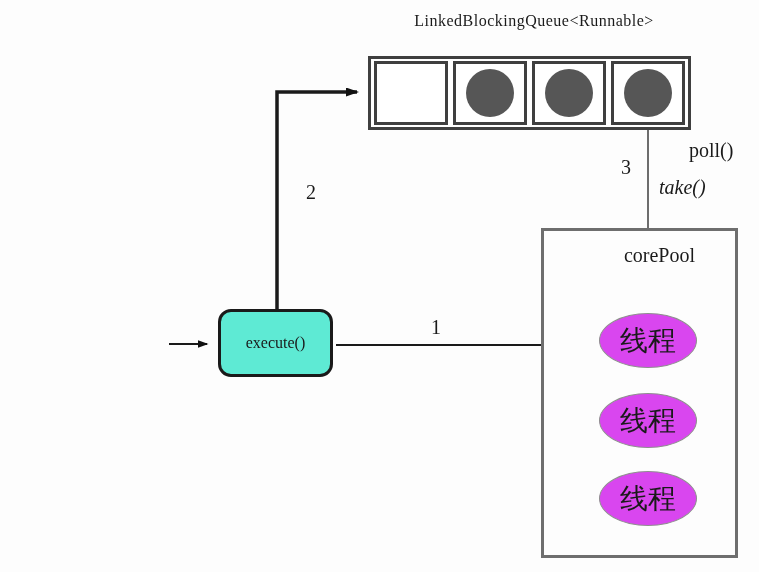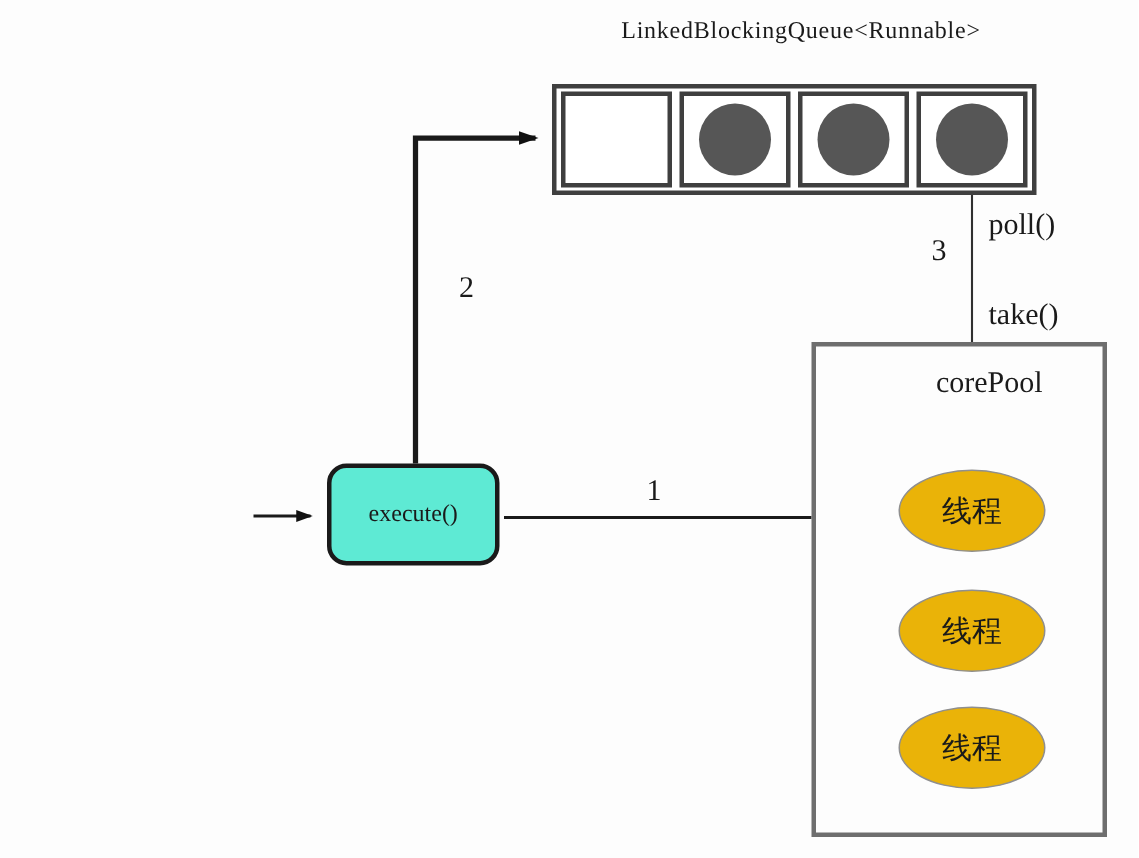--- a/index.html
+++ b/index.html
@@ -94,42 +94,42 @@
     left: 541px; top: 244px;
     width: 197px;
     text-align: center;
     font-size: 20px;
     margin-left: 20px;
   }
   .thread-ellipse {
     width: 98px; height: 55px;
     border: 1.5px solid #8f8f8f;
     border-radius: 50%;
-    background: #eab308;
+    background: #d946ef;
     display: flex;
     align-items: center;
     justify-content: center;
-    font-size: 20px;
+    font-size: 28px;
     box-sizing: border-box;
     left: 599px;
   }
   .thread-1 { top: 313px; }
   .thread-2 { top: 393px; }
   .thread-3 { top: 471px; }
 
   
   .lbl {
     font-size: 20px;
     white-space: nowrap;
   }
   .lbl-step2 { left: 306px; top: 181px; }
   .lbl-step1 { left: 431px; top: 316px; }
   .lbl-step3 { left: 621px; top: 156px; }
-  .lbl-poll  { left: 659px; top: 139px; }
-  .lbl-take  { left: 659px; top: 199px; }
+  .lbl-poll  { left: 689px; top: 139px; }
+  .lbl-take  { left: 659px; top: 176px; font-style: italic; }
 
   svg.wires {
     position: absolute;
     left: 0; top: 0;
     width: 759px; height: 572px;
     pointer-events: none;
   }
 </style>
 </head>
 <body>

